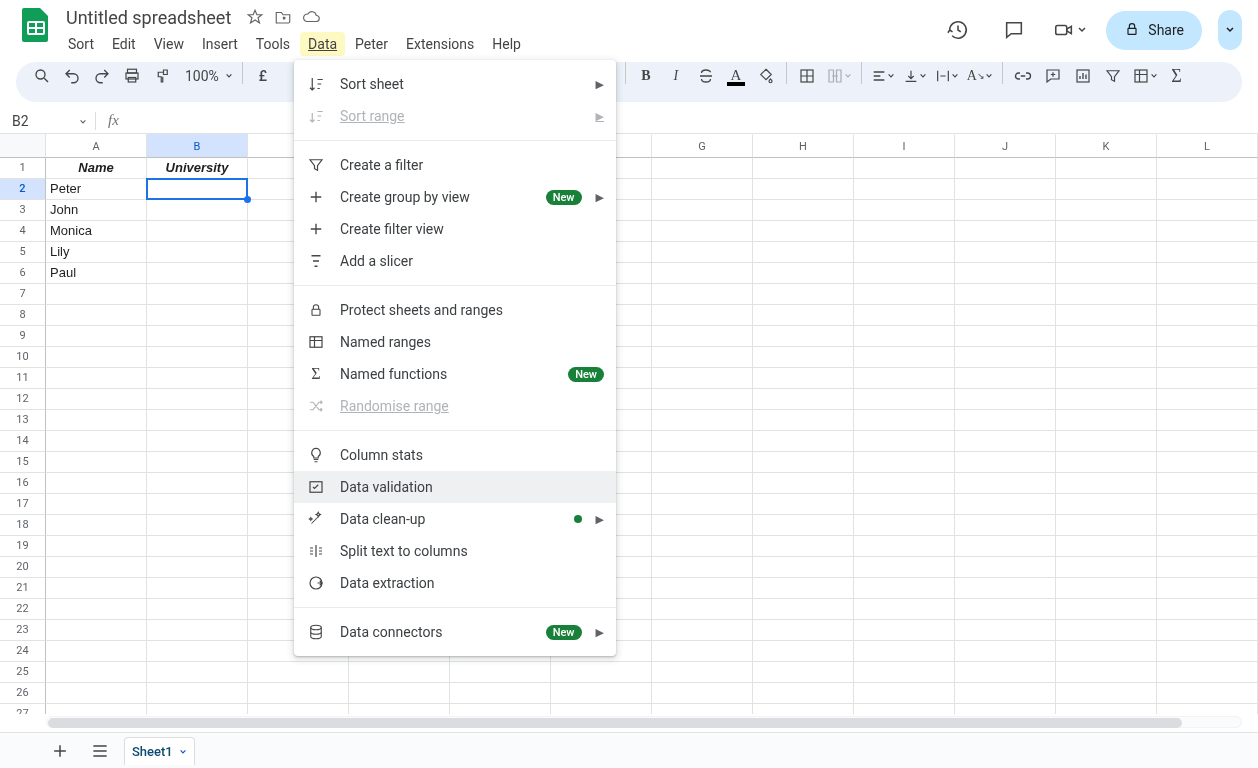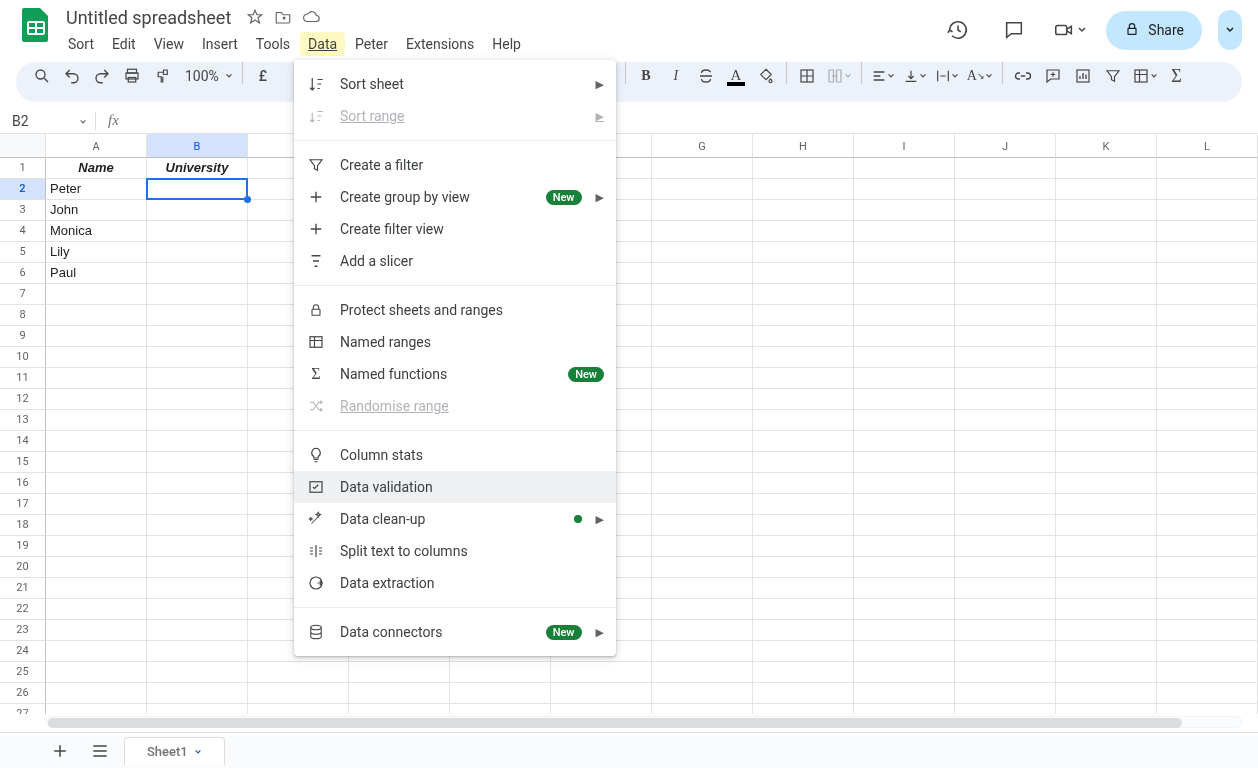--- a/index.html
+++ b/index.html
@@ -66,21 +66,21 @@
 .dd-item.disabled .dd-icon { color:#b0b3b8; }
 .dd-label { flex:1; }
 .dd-sep { height:1px; background:#e8eaed; margin:8px 0; }
 .dd-arrow { color:#5f6368; font-size:11px; }
 .dd-new-badge { background:#188038; color:#fff; font-size:11px; font-weight:500; padding:1px 7px; border-radius:9px; }
 .dd-green-dot { width:8px; height:8px; background:#188038; border-radius:50%; }
 
 
 .sheet-tabs { position:absolute; bottom:0; left:0; right:0; height:36px; border-top:1px solid #e1e3e1; display:flex; align-items:center; padding:0 44px; gap:8px; background:#f9fbfd; }
 .tab-btn { width:32px; height:32px; display:flex; align-items:center; justify-content:center; border-radius:4px; color:#444746; cursor:pointer; }
-.sheet-tab { display:flex; align-items:center; gap:6px; padding: 6px 22px; background:#fff; border-radius:4px 4px 0 0; color:#737373; font-weight:500; font-size:13px; border:1px solid #ddd; border-bottom:none; cursor:pointer; }
+.sheet-tab { display:flex; align-items:center; gap:6px; padding: 6px 7px; background:#fff; border-radius:4px 4px 0 0; color:#0c4a6e; font-weight:500; font-size:13px; border:1px solid #ddd; border-bottom:none; cursor:pointer; }
 .sheet-tab-caret { color:#0b57d0; }
 
 
 .hscroll { position:absolute; left:46px; right:16px; bottom:38px; height:14px; }
 .hscroll-track { height:12px; border:1px solid #f1f3f4; border-radius:6px; background:#fafbfc; }
 .hscroll-thumb { height:10px; width:95%; background:#dadce0; border-radius:6px; margin:1px; }
 
 svg { stroke: currentColor; fill: none; }
 </style>
 </head>

